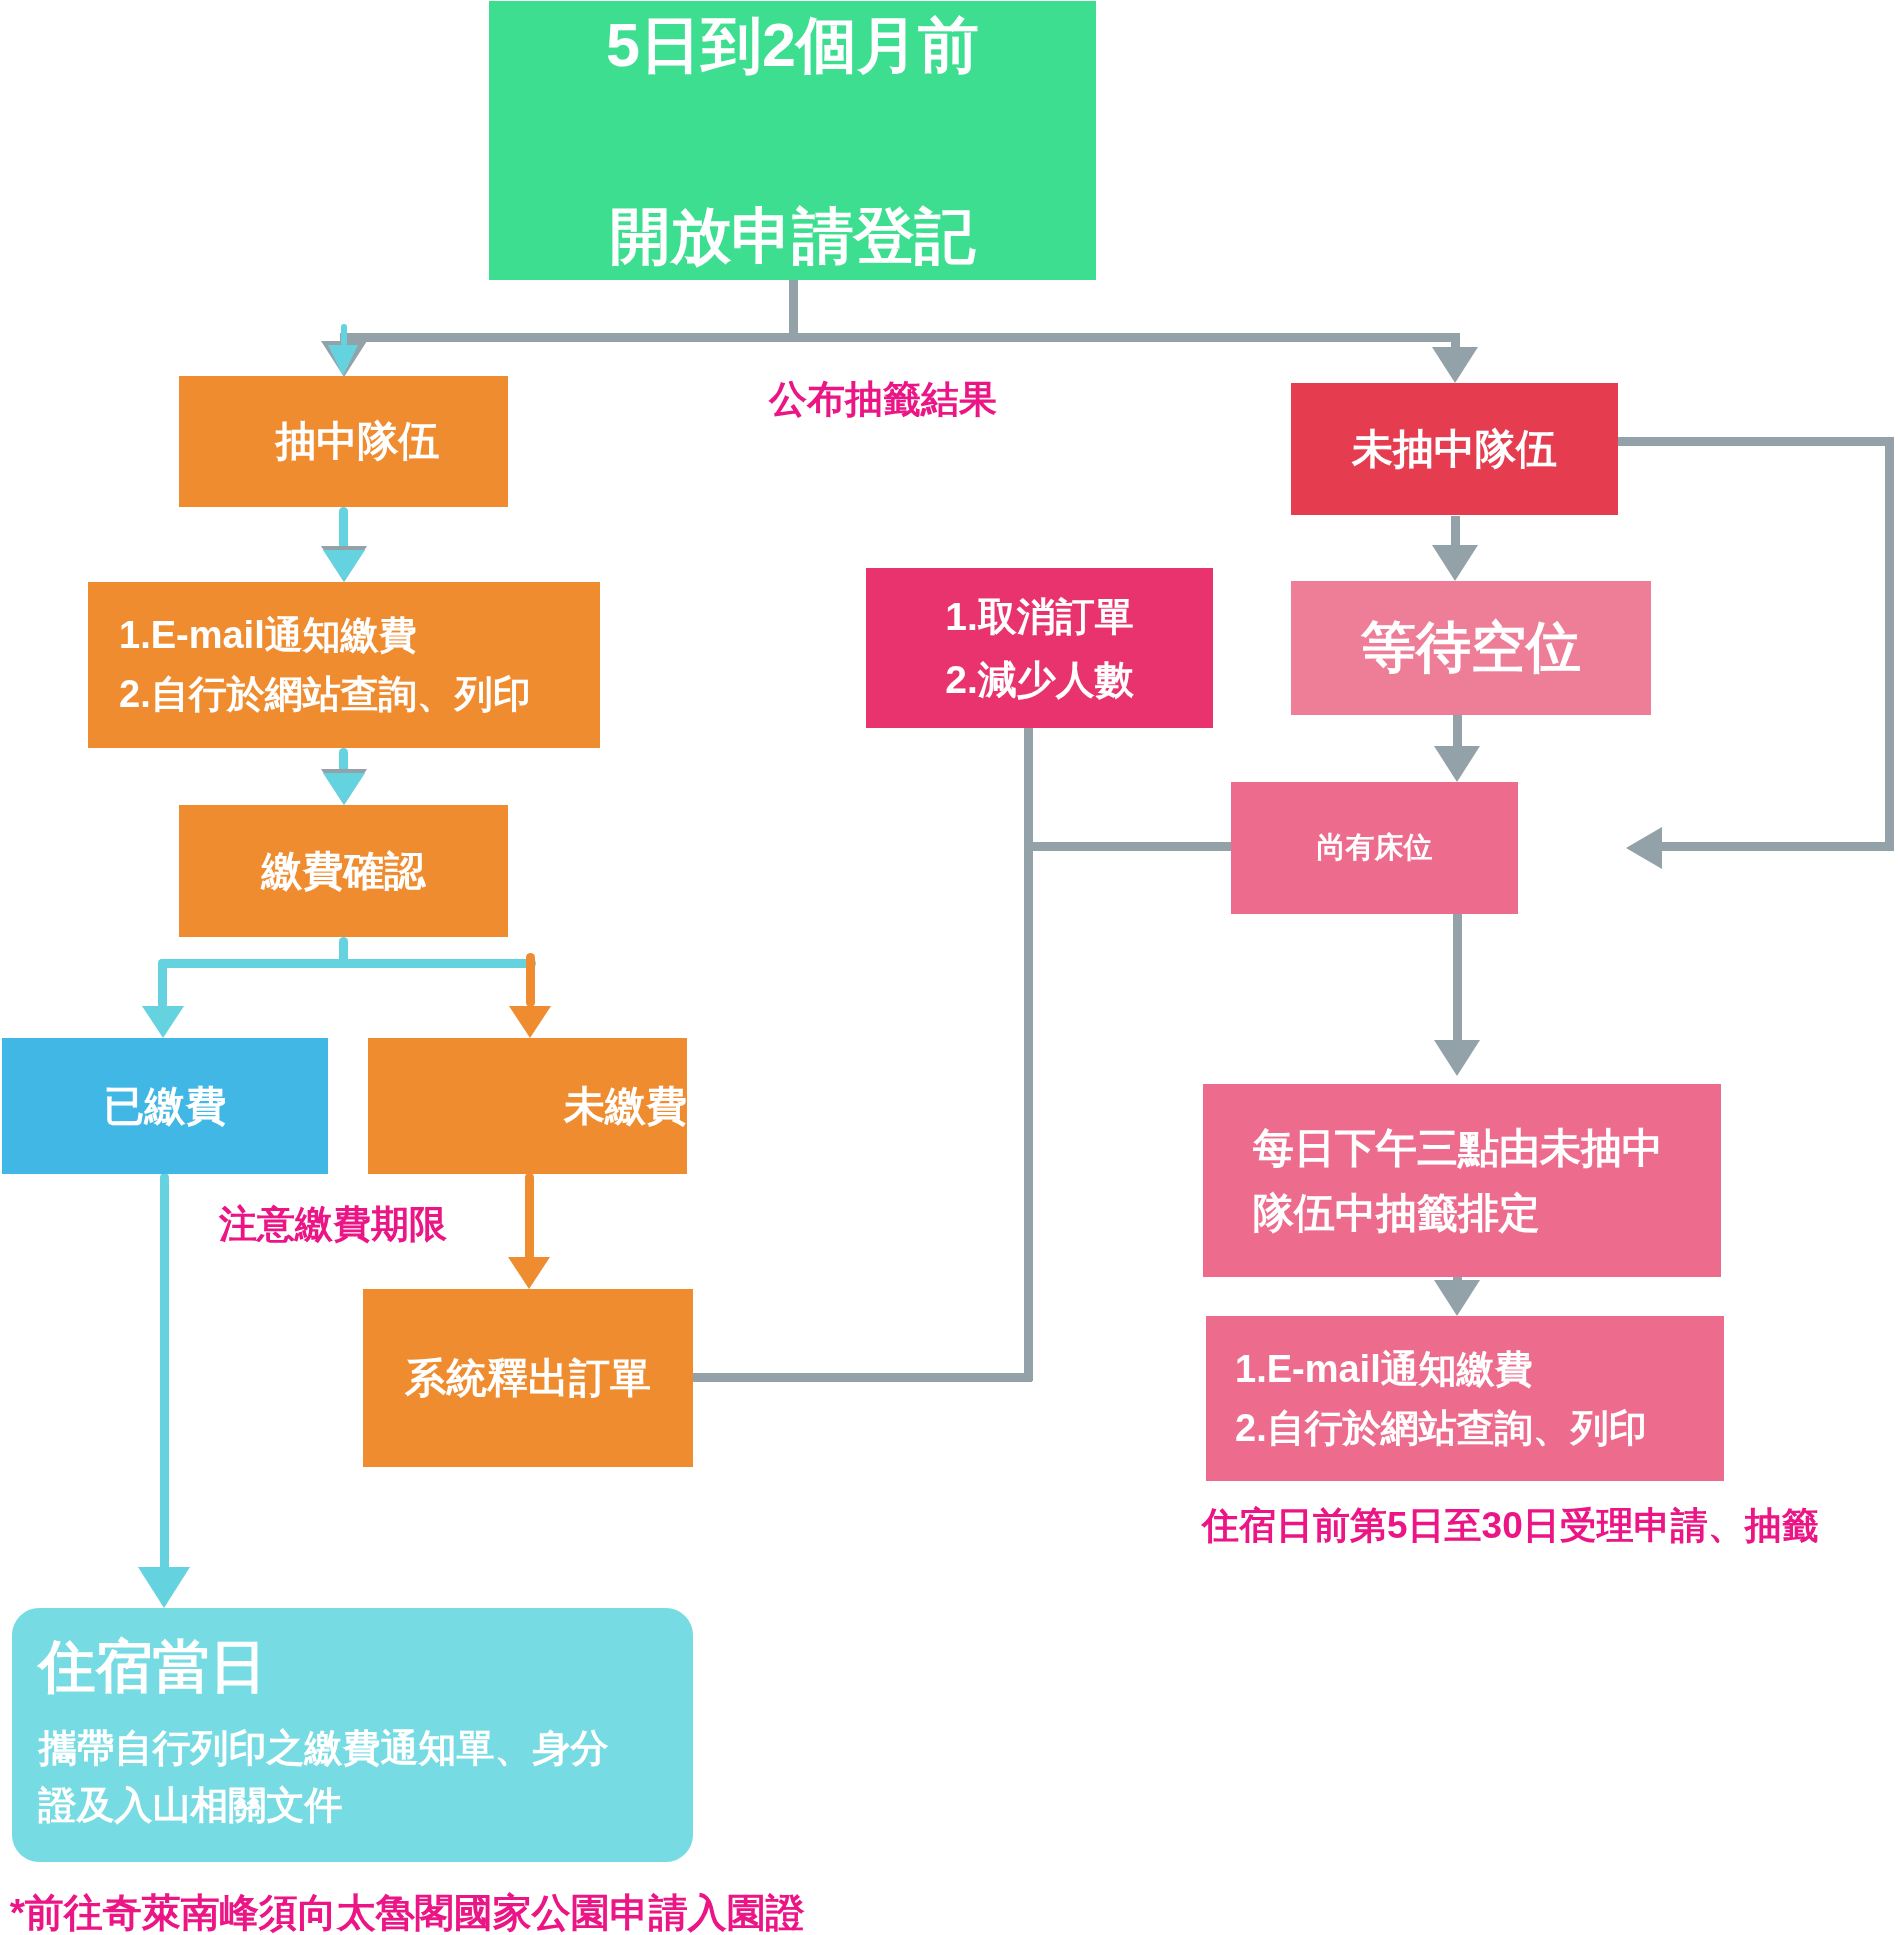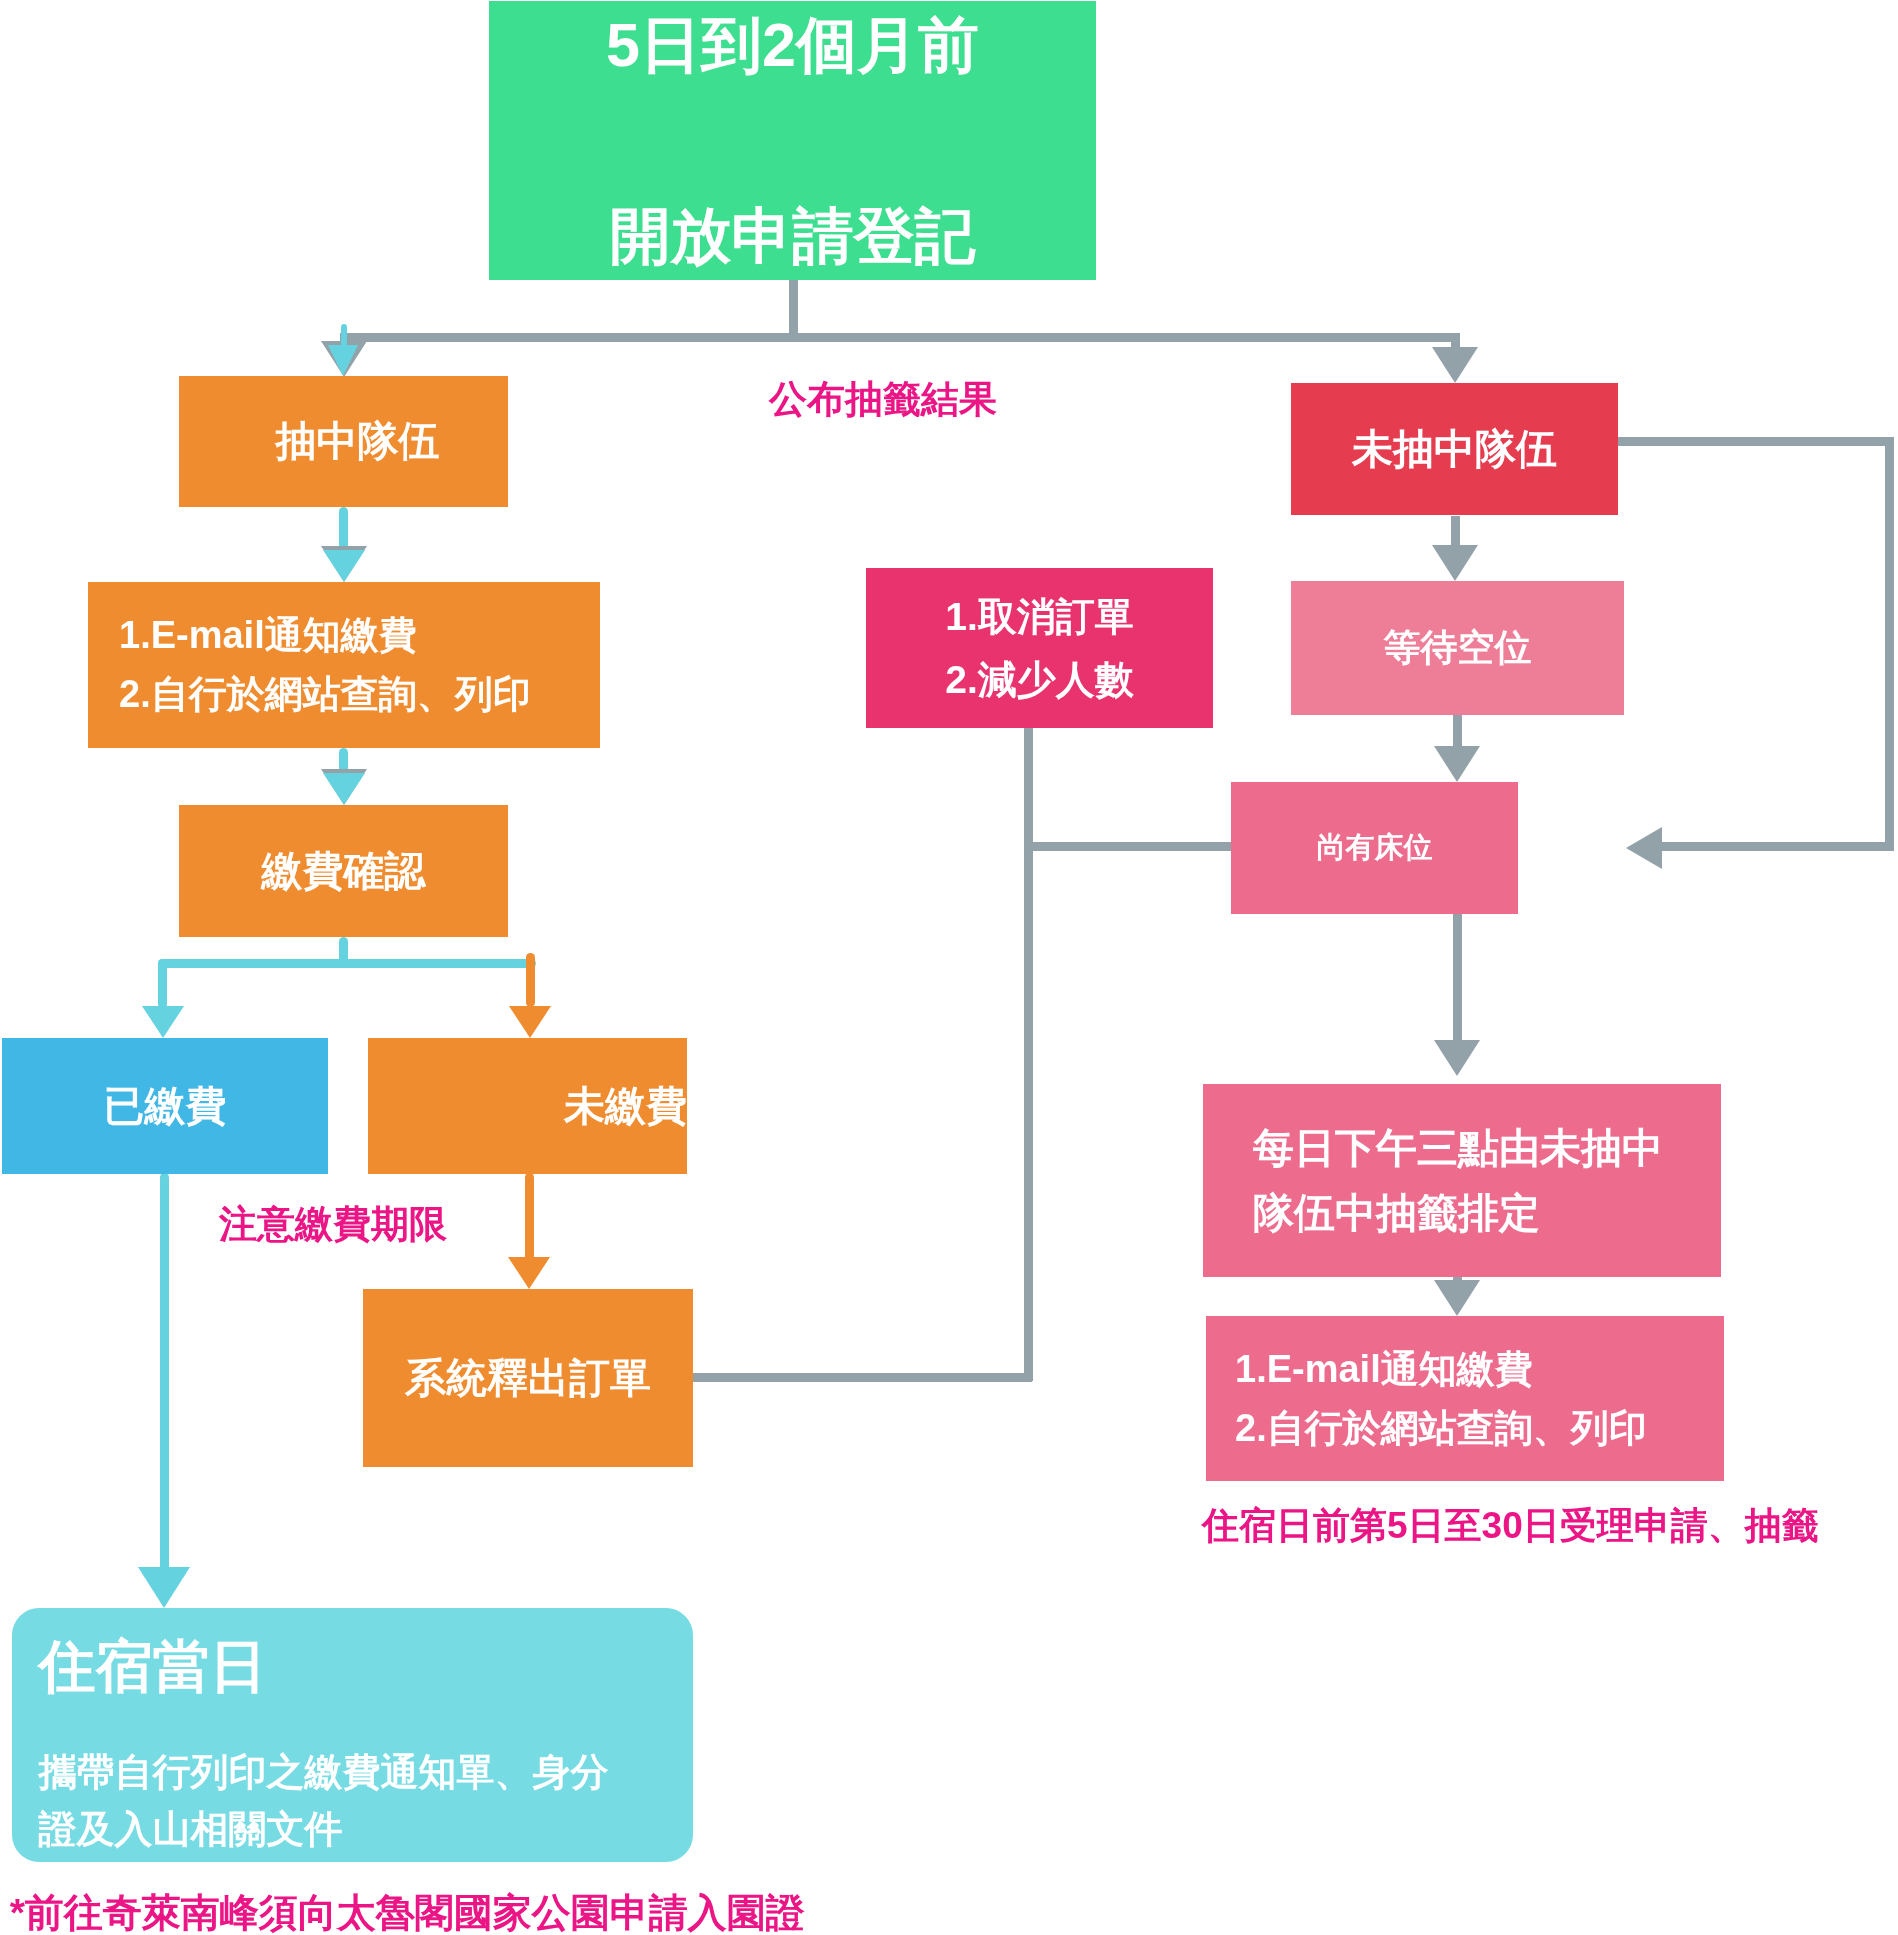--- a/index.html
+++ b/index.html
@@ -32,31 +32,31 @@
   .t-down-cyan-lg{border-left:26px solid transparent;border-right:26px solid transparent;border-top:41px solid var(--cyan);}
   .t-down-orange{border-left:21px solid transparent;border-right:21px solid transparent;border-top:32px solid var(--orange);}
   .t-right-gray{border-top:21px solid transparent;border-bottom:21px solid transparent;border-left:36px solid var(--gray);}
   .t-left-gray{border-top:21px solid transparent;border-bottom:21px solid transparent;border-right:36px solid var(--gray);}
 
   #start{left:489px;top:1.2px;width:607px;height:279px;background:var(--green);font-size:61px;line-height:88px;justify-content:space-between;}
   #drawn{left:179px;top:376px;width:329px;height:131px;background:var(--orange);font-size:41px;padding-left:28px;}
   #not-drawn{left:1291px;top:383px;width:327px;height:132px;background:var(--red);font-size:41px;}
   #notify-left{left:88px;top:582px;width:512px;height:166px;background:var(--orange);font-size:38px;line-height:59px;align-items:flex-start;padding-left:31px;}
   #cancel{left:846px;top:568px;width:347px;height:160px;background:var(--magenta);font-size:39px;line-height:63px;margin-left:20px;}
-  #wait{left:1291px;top:581px;width:333px;height:134px;background:var(--pinklight);font-size:37px;font-family:Liberation Serif, serif;}
+  #wait{left:1291px;top:581px;width:360px;height:134px;background:var(--pinklight);font-size:55px;font-family:Liberation Serif, serif;}
   #confirm{left:179px;top:805px;width:329px;height:132px;background:var(--orange);font-size:41px;}
   #beds{left:1231px;top:782px;width:287px;height:132px;background:var(--pink);font-size:29px;}
   #paid{left:1.9px;top:1038px;width:326px;height:136px;background:var(--blue);font-size:41px;}
   #unpaid{left:368px;top:1038px;width:319px;height:136px;background:var(--orange);font-size:41px;align-items:flex-end;}
   #daily{left:1203px;top:1084px;width:518px;height:193px;background:var(--pink);font-size:41px;line-height:65px;align-items:flex-start;padding-left:50px;}
   #release{left:363px;top:1289px;width:330px;height:178px;background:var(--orange);font-size:41px;}
   #notify-right{left:1206px;top:1316px;width:518px;height:165px;background:var(--pink);font-size:38px;line-height:59px;align-items:flex-start;padding-left:29px;}
   #checkin{left:11.6px;top:1608px;width:681px;height:254px;background:var(--cyanbox);border-radius:27px;align-items:flex-start;justify-content:flex-start;padding:29px 29px 0 27px;text-align:left;}
   .checkin-title{font-size:57px;line-height:58px;}
-  .checkin-body{font-size:38px;line-height:57px;margin-top:49px;}
+  .checkin-body{font-size:38px;line-height:57px;margin-top:25px;}
 
   #announce{left:769px;top:374px;font-size:38px;}
   #deadline{left:219px;top:1199px;font-size:38px;}
   #apply-window{left:1202px;top:1501px;font-size:37px;}
   #footnote{left:9.7px;top:1886px;font-size:39px;}
 </style>
 </head>
 <body>
 
 <div class="stage">

